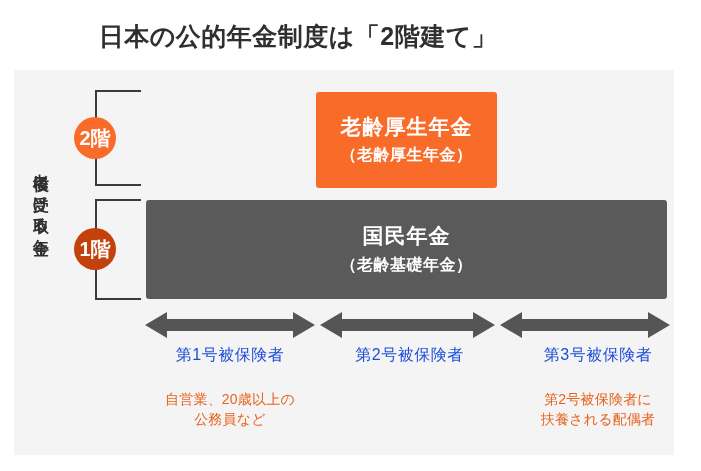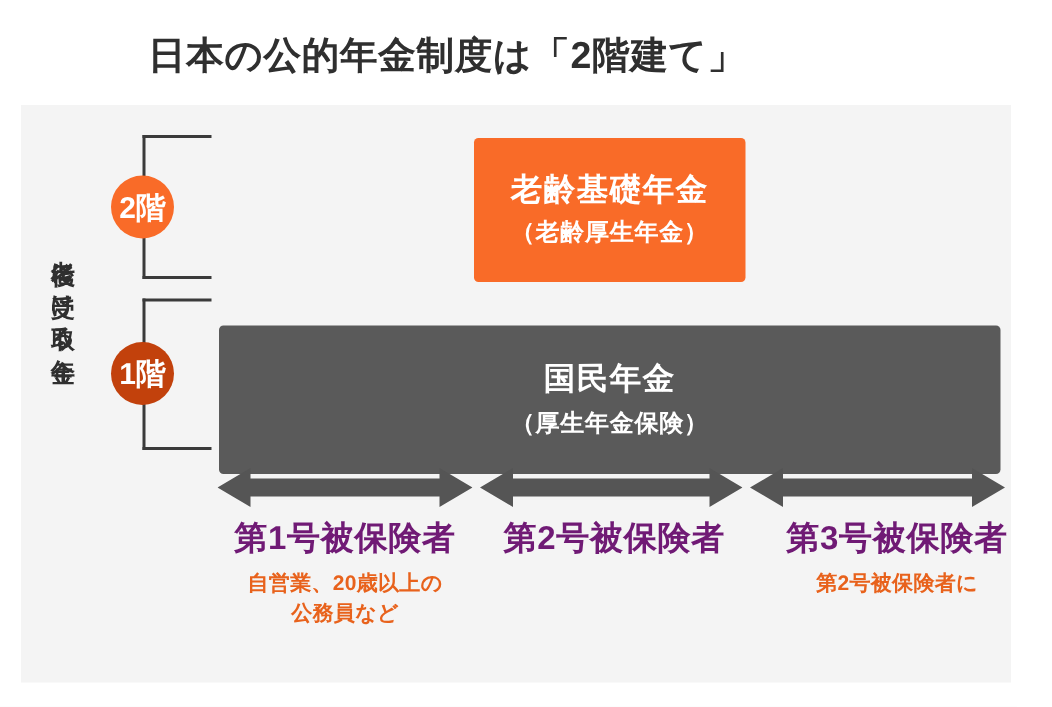--- a/index.html
+++ b/index.html
@@ -114,21 +114,21 @@
   }
   #kosei-box {
     left: 316px;
     top: 92px;
     width: 181px;
     height: 96px;
     background: #f96b28;
   }
   #kokumin-box {
     left: 146px;
-    top: 217px;
+    top: 200px;
     width: 521px;
     height: 99px;
     background: #5a5a5a;
   }
   .tier-main {
     font-size: 21px;
     font-weight: bold;
     letter-spacing: 1px;
     line-height: 1.2;
     white-space: nowrap;
@@ -162,31 +162,31 @@
   
   .category {
     position: absolute;
     top: 345px;
     text-align: center;
   }
   #category-1 { left: 140px; width: 180px; }
   #category-2 { left: 322px; width: 175px; }
   #category-3 { left: 510px; width: 176px; }
   .category-title {
-    font-size: 22px;
-    font-weight: bold;
-    color: #701a75;
+    font-size: 16px;
+    font-weight: normal;
+    color: #1d4ed8;
     letter-spacing: 0.5px;
     line-height: 1.3;
     white-space: nowrap;
   }
   .category-desc {
-    margin-top: 4px;
+    margin-top: 23px;
     font-size: 14px;
-    font-weight: bold;
+    font-weight: normal;
     color: #e8621c;
     line-height: 1.45;
     letter-spacing: 0.2px;
   }
 </style>
 </head>
 <body>
 
 <div id="page-title">日本の公的年金制度は「2階建て」</div>
 
@@ -194,27 +194,27 @@
 
 <div id="vertical-label">老後に受け取る年金</div>
 
 <div class="bracket" id="bracket-floor2"></div>
 <div class="bracket" id="bracket-floor1"></div>
 
 <div class="floor-badge" id="floor-badge-2">2階</div>
 <div class="floor-badge" id="floor-badge-1">1階</div>
 
 <div class="tier-box" id="kosei-box">
-  <div class="tier-main">老齢基礎年金</div>
+  <div class="tier-main">老齢厚生年金</div>
   <div class="tier-sub">（老齢厚生年金）</div>
 </div>
 
 <div class="tier-box" id="kokumin-box">
   <div class="tier-main">国民年金</div>
-  <div class="tier-sub">（厚生年金保険）</div>
+  <div class="tier-sub">（老齢基礎年金）</div>
 </div>
 
 <div class="arrow-row">
   <div class="arrow" id="arrow-1">
     <svg viewBox="0 0 170 30" preserveAspectRatio="none" aria-hidden="true">
       <polygon points="0,15 22,2 22,9 148,9 148,2 170,15 148,28 148,21 22,21 22,28" fill="#555555"></polygon>
     </svg>
   </div>
   <div class="arrow" id="arrow-2">
     <svg viewBox="0 0 175 30" preserveAspectRatio="none" aria-hidden="true">
@@ -237,14 +237,15 @@
 </div>
 
 <div class="category" id="category-2">
   <div class="category-title">第2号被保険者</div>
 </div>
 
 <div class="category" id="category-3">
   <div class="category-title">第3号被保険者</div>
   <div class="category-desc">
     <div>第2号被保険者に</div>
+    <div>扶養される配偶者</div>
   </div>
 </div>
 
 </body></html>

